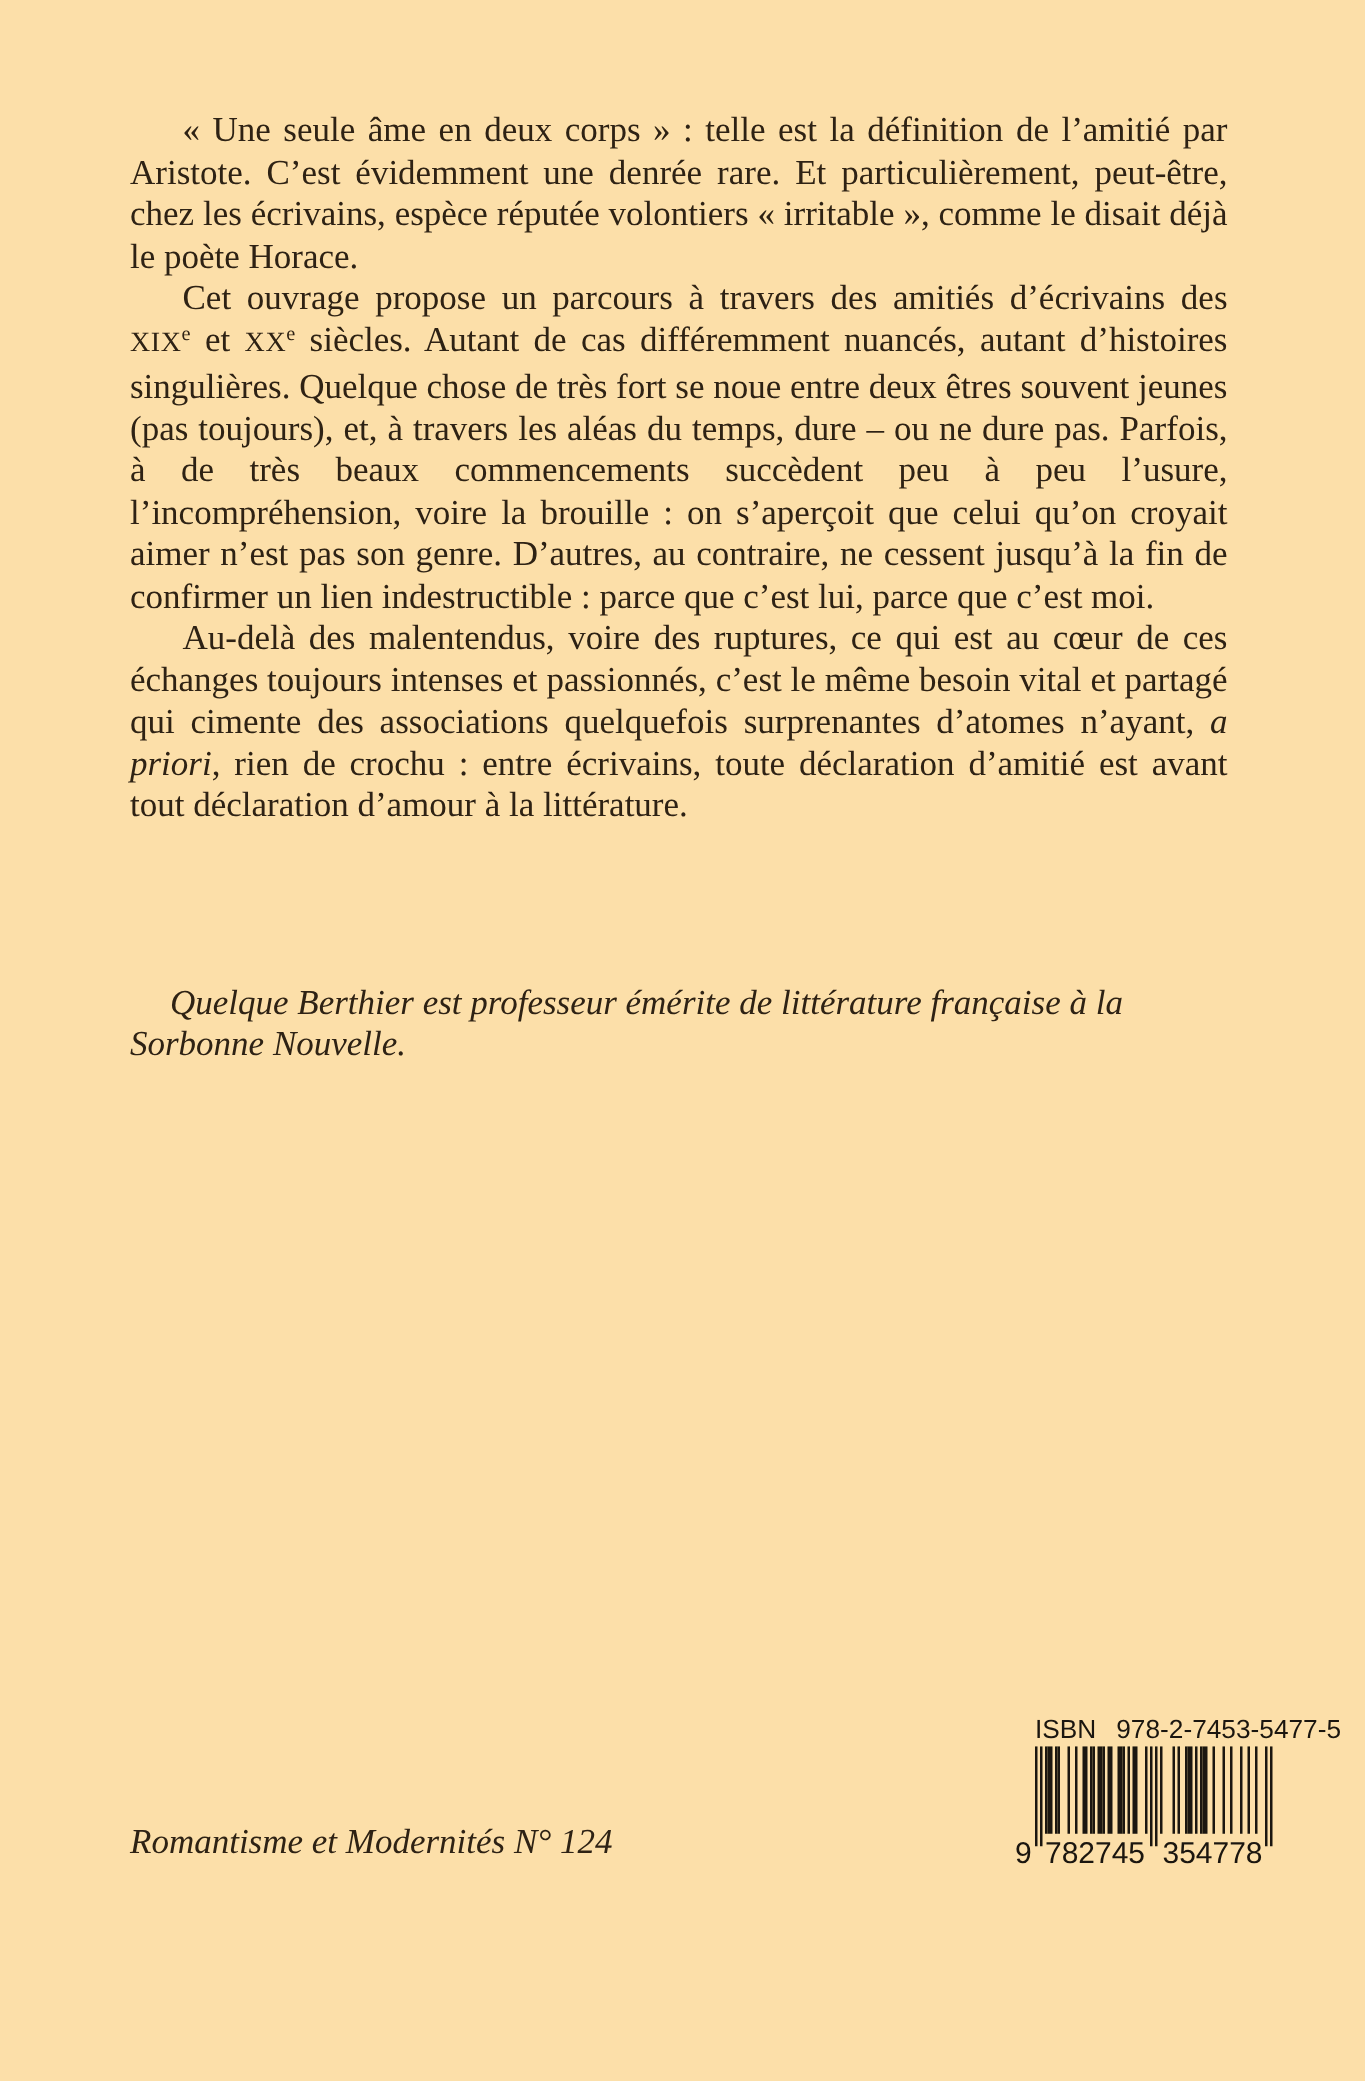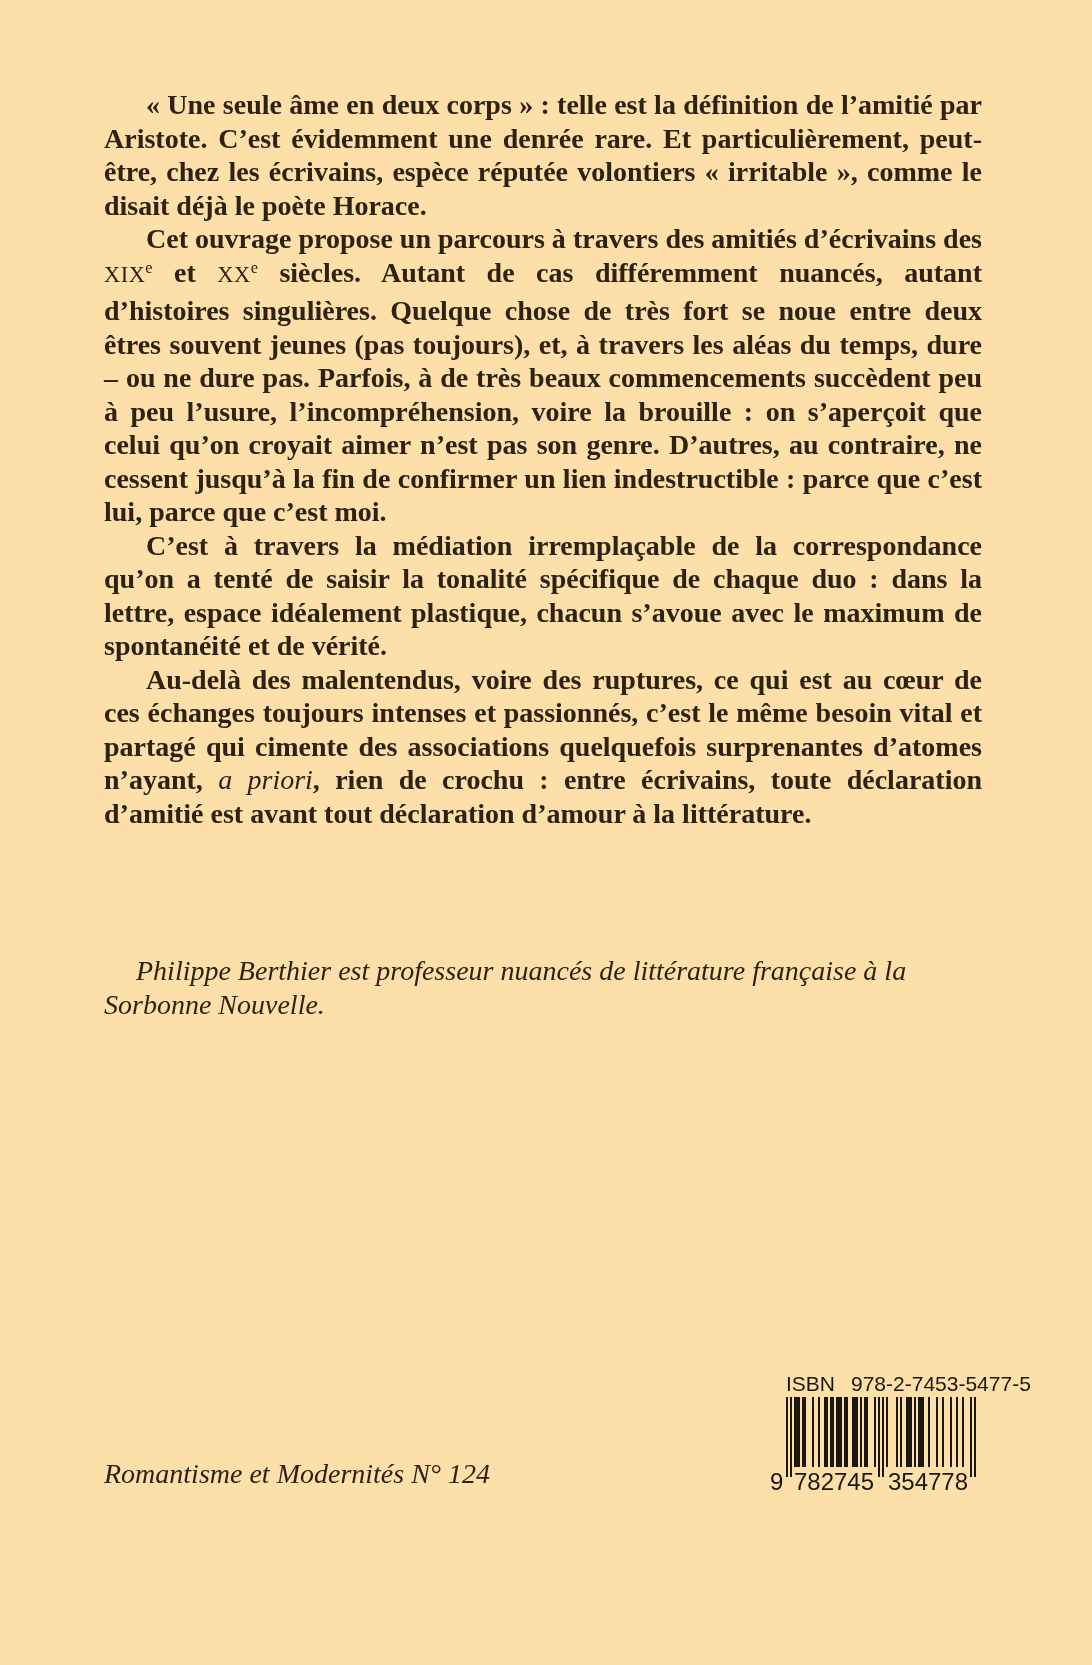--- a/index.html
+++ b/index.html
@@ -20,39 +20,39 @@
     position: absolute;
     left: 104px; top: 88px; width: 878px;
     font-size: 28px;
     line-height: 33.5px;
     text-align: justify;
   }
   .para {
     margin: 0;
     text-indent: 42px;
   }
-  .run-n { font-style: normal; font-weight: bold; }
+  .run-n { font-style: normal; }
   .run-i { font-style: italic; }
   .run-sc { font-size: 0.8em; letter-spacing: 0.5px; margin-top: 30px; }
   .run-sup { font-size: 0.58em; position: relative; top: -0.55em; }
   .bio {
     margin-top: 124px;
     font-style: italic;
     text-indent: 32px;
     text-align: left;
   }
   .collection {
     position: absolute;
     left: 104px; top: 1458px;
     font-style: italic;
     font-size: 28px;
   }
   .isbn-block {
     position: absolute;
-    left: 770px; top: 1372px;
+    left: 812px; top: 1372px;
     width: 240px;
   }
   .isbn-line {
     margin-left: 16px;
     display: flex;
     gap: 16px;
     font-family: "Liberation Sans", "DejaVu Sans", sans-serif;
     font-size: 21px;
     line-height: 23px;
     color: #1b160f;
@@ -66,24 +66,23 @@
   }
 </style>
 </head>
 <body>
 
 <div class="page">
 
   <div class="text-block">
     <p class="para"><span class="run-n">«&nbsp;Une seule âme en deux corps&nbsp;»&nbsp;: telle est la définition de l’amitié par Aristote. C’est évidemment une denrée rare. Et particulièrement, peut-être, chez les écrivains, espèce réputée volontiers «&nbsp;irritable&nbsp;», comme le disait déjà le poète Horace.</span></p>
     <p class="para"><span class="run-n">Cet ouvrage propose un parcours à travers des amitiés d’écrivains des </span><span class="run-sc">XIX</span><span class="run-sup">e</span><span class="run-n"> et </span><span class="run-sc">XX</span><span class="run-sup">e</span><span class="run-n"> siècles. Autant de cas différemment nuancés, autant d’histoires singulières. Quelque chose de très fort se noue entre deux êtres souvent jeunes (pas toujours), et, à travers les aléas du temps, dure – ou ne dure pas. Parfois, à de très beaux commencements succèdent peu à peu l’usure, l’incompréhension, voire la brouille&nbsp;: on s’aperçoit que celui qu’on croyait aimer n’est pas son genre. D’autres, au contraire, ne cessent jusqu’à la fin de confirmer un lien indestructible&nbsp;: parce que c’est lui, parce que c’est moi.</span></p>
-    <p class="para"><span class="run-n">C’est à travers la médiation irremplaçable de la correspondance qu’on a tenté de saisir la tonalité spécifique de chaque duo&nbsp;: dans la lettre, espace idéalement plastique, chacun s’avoue avec le maximum de spontanéité et de vérité.</span></p>
     <p class="para"><span class="run-n">Au-delà des malentendus, voire des ruptures, ce qui est au cœur de ces échanges toujours intenses et passionnés, c’est le même besoin vital et partagé qui cimente des associations quelquefois surprenantes d’atomes n’ayant, </span><span class="run-i">a priori</span><span class="run-n">, rien de crochu&nbsp;: entre écrivains, toute déclaration d’amitié est avant tout déclaration d’amour à la littérature.</span></p>
 
-    <p class="para bio"><span class="run-i">Philippe Berthier est professeur nuancés de littérature française à la Sorbonne Nouvelle.</span></p>
+    <p class="para bio"><span class="run-i">Quelque Berthier est professeur émérite de littérature française à la Sorbonne Nouvelle.</span></p>
   </div>
 
   <div class="collection">Romantisme et Modernités N° 124</div>
 
   <div class="isbn-block">
     <div class="isbn-line">
       <span>ISBN</span>
       <span>978-2-7453-5477-5</span>
     </div>
     <svg id="barcode-svg" width="216" height="96" viewBox="0 0 216 96" xmlns="http://www.w3.org/2000/svg">

